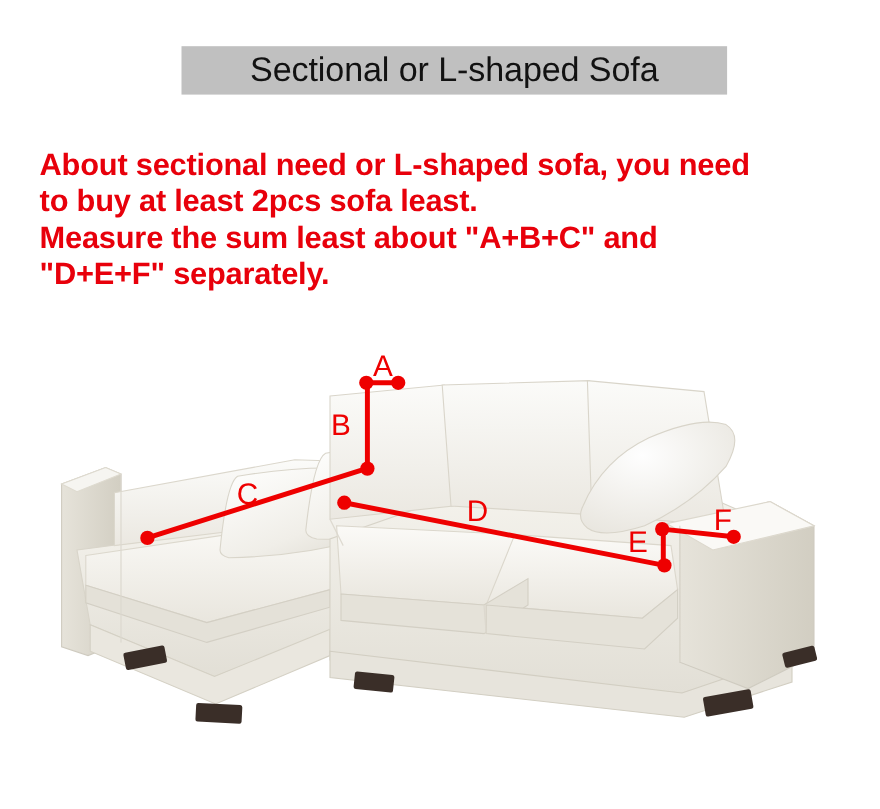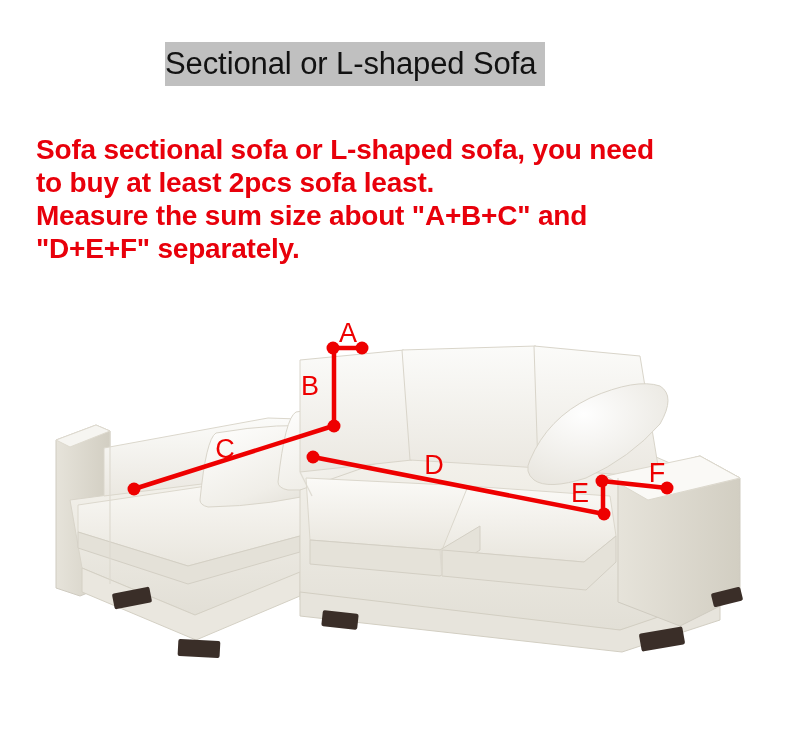--- a/index.html
+++ b/index.html
@@ -17,26 +17,26 @@
     height: 735px;
     background: #ffffff;
     overflow: hidden;
   }
 
   
   #title-box {
     position: absolute;
     left: 165px;
     top: 42px;
-    width: 380px;
+    width: 496px;
     height: 44px;
     background: #c0c0c0;
     display: flex;
     align-items: center;
-    justify-content: flex-start;
+    justify-content: center;
   }
   #title-text {
     font-family: "Liberation Sans", sans-serif;
     font-size: 31px;
     font-weight: 400;
     color: #121212;
     letter-spacing: -0.1px;
     white-space: nowrap;
   }
 
@@ -84,23 +84,23 @@
 </head>
 <body>
 
 <div id="page">
 
   <div id="title-box">
     <span id="title-text">Sectional or L-shaped Sofa</span>
   </div>
 
   <div id="instructions">
-    <div class="note-line">Sofa sectional sofa or L-shaped sofa, you need</div>
+    <div class="note-line">About sectional need or L-shaped sofa, you need</div>
     <div class="note-line">to buy at least 2pcs sofa least.</div>
-    <div class="note-line">Measure the sum size about "A+B+C" and</div>
+    <div class="note-line">Measure the sum least about "A+B+C" and</div>
     <div class="note-line">"D+E+F" separately.</div>
   </div>
 
   <div id="sofa-stage">
 
     <svg id="sofa-svg" viewBox="0 0 800 360">
       <defs>
         <linearGradient id="gTopLight" x1="0" y1="0" x2="0" y2="1">
           <stop offset="0%" stop-color="#fdfdfc"></stop>
           <stop offset="100%" stop-color="#eeece6"></stop>

